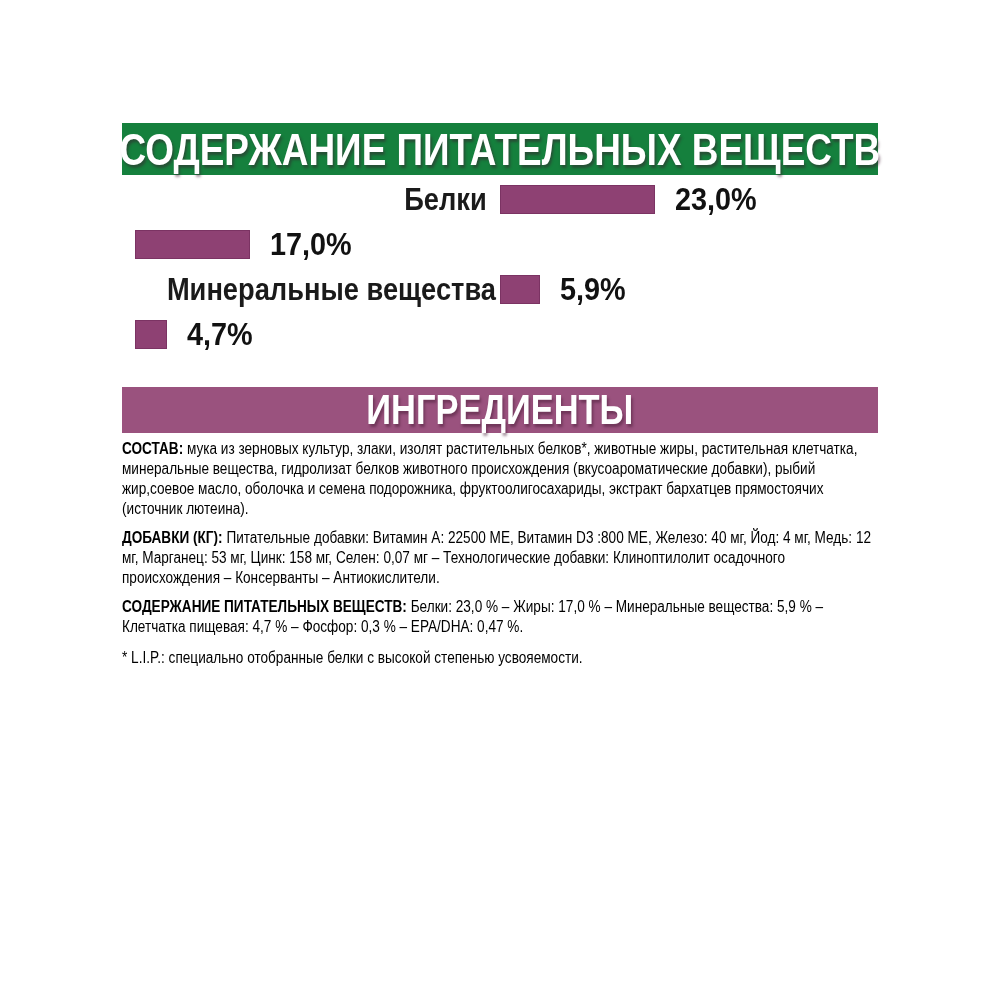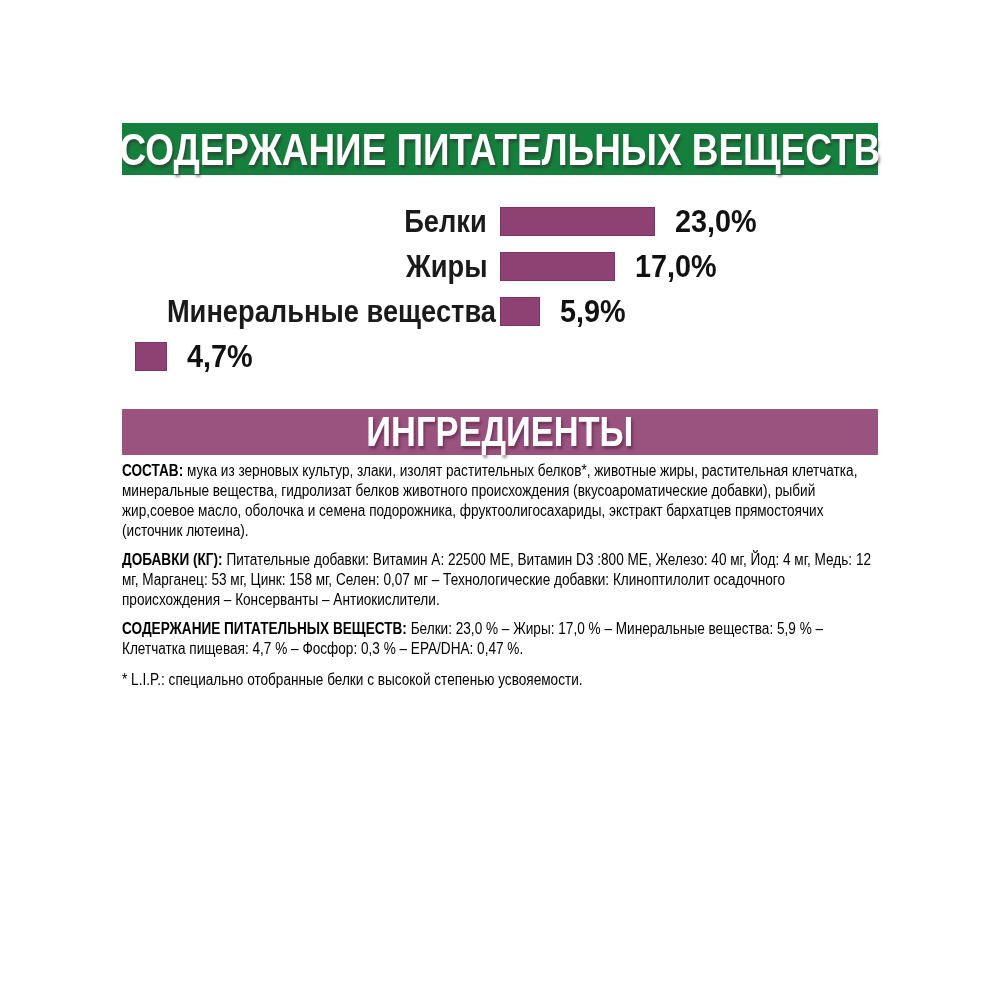--- a/index.html
+++ b/index.html
@@ -10,21 +10,21 @@
   .banner{width:756px;height:52px;background:#9A527E;display:flex;align-items:center;justify-content:center;}
   .banner .banner-text{
     color:#ffffff;font-weight:700;font-size:45px;white-space:nowrap;line-height:1;
     transform:scaleX(0.82);transform-origin:center center;
     text-shadow:2px 3px 3px rgba(60,20,45,0.45);
     letter-spacing:0px;
   }
   .banner.second{height:46px;margin-top:38px;}
   .banner.second .banner-text{font-size:42px;}
 
-  .chart{margin-top:31px;}
+  .chart{margin-top:9px;}
   .chart-row{display:flex;align-items:center;height:30px;margin-bottom:15px;}
   .chart-label-cell{width:365px;text-align:right;}
   .chart-label{
     display:inline-block;font-size:31px;font-weight:700;color:#1a1a1a;white-space:nowrap;
     transform:scaleX(0.88);transform-origin:right center;line-height:1;
   }
   .bar{display:block;height:29px;background:#8E4173;margin-left:13px;border:1px solid rgba(90,25,70,0.35);box-sizing:border-box;}
   .chart-value{
     display:inline-block;margin-left:20px;font-size:32px;font-weight:800;color:#111111;white-space:nowrap;
     transform:scaleX(0.9);transform-origin:left center;line-height:1;
@@ -46,21 +46,20 @@
       <span class="banner-text">СОДЕРЖАНИЕ ПИТАТЕЛЬНЫХ ВЕЩЕСТВ</span>
     </div>
 
     <div class="chart">
       <div class="chart-row">
         <span class="chart-label-cell"><span class="chart-label">Белки</span></span>
         <span class="bar" style="width: 155px; background-color: rgb(142, 65, 115);"></span>
         <span class="chart-value">23,0%</span>
       </div>
       <div class="chart-row">
-        <span class="chart-label-cell"><span class="chart-label">Жиры</span></span>
         <span class="bar" style="width: 114.6px; background-color: rgb(142, 65, 115);"></span>
         <span class="chart-value">17,0%</span>
       </div>
       <div class="chart-row">
         <span class="chart-label-cell"><span class="chart-label">Минеральные вещества</span></span>
         <span class="bar" style="width: 39.8px; background-color: rgb(142, 65, 115);"></span>
         <span class="chart-value">5,9%</span>
       </div>
       <div class="chart-row">
         <span class="bar" style="width: 31.7px; background-color: rgb(142, 65, 115);"></span>

